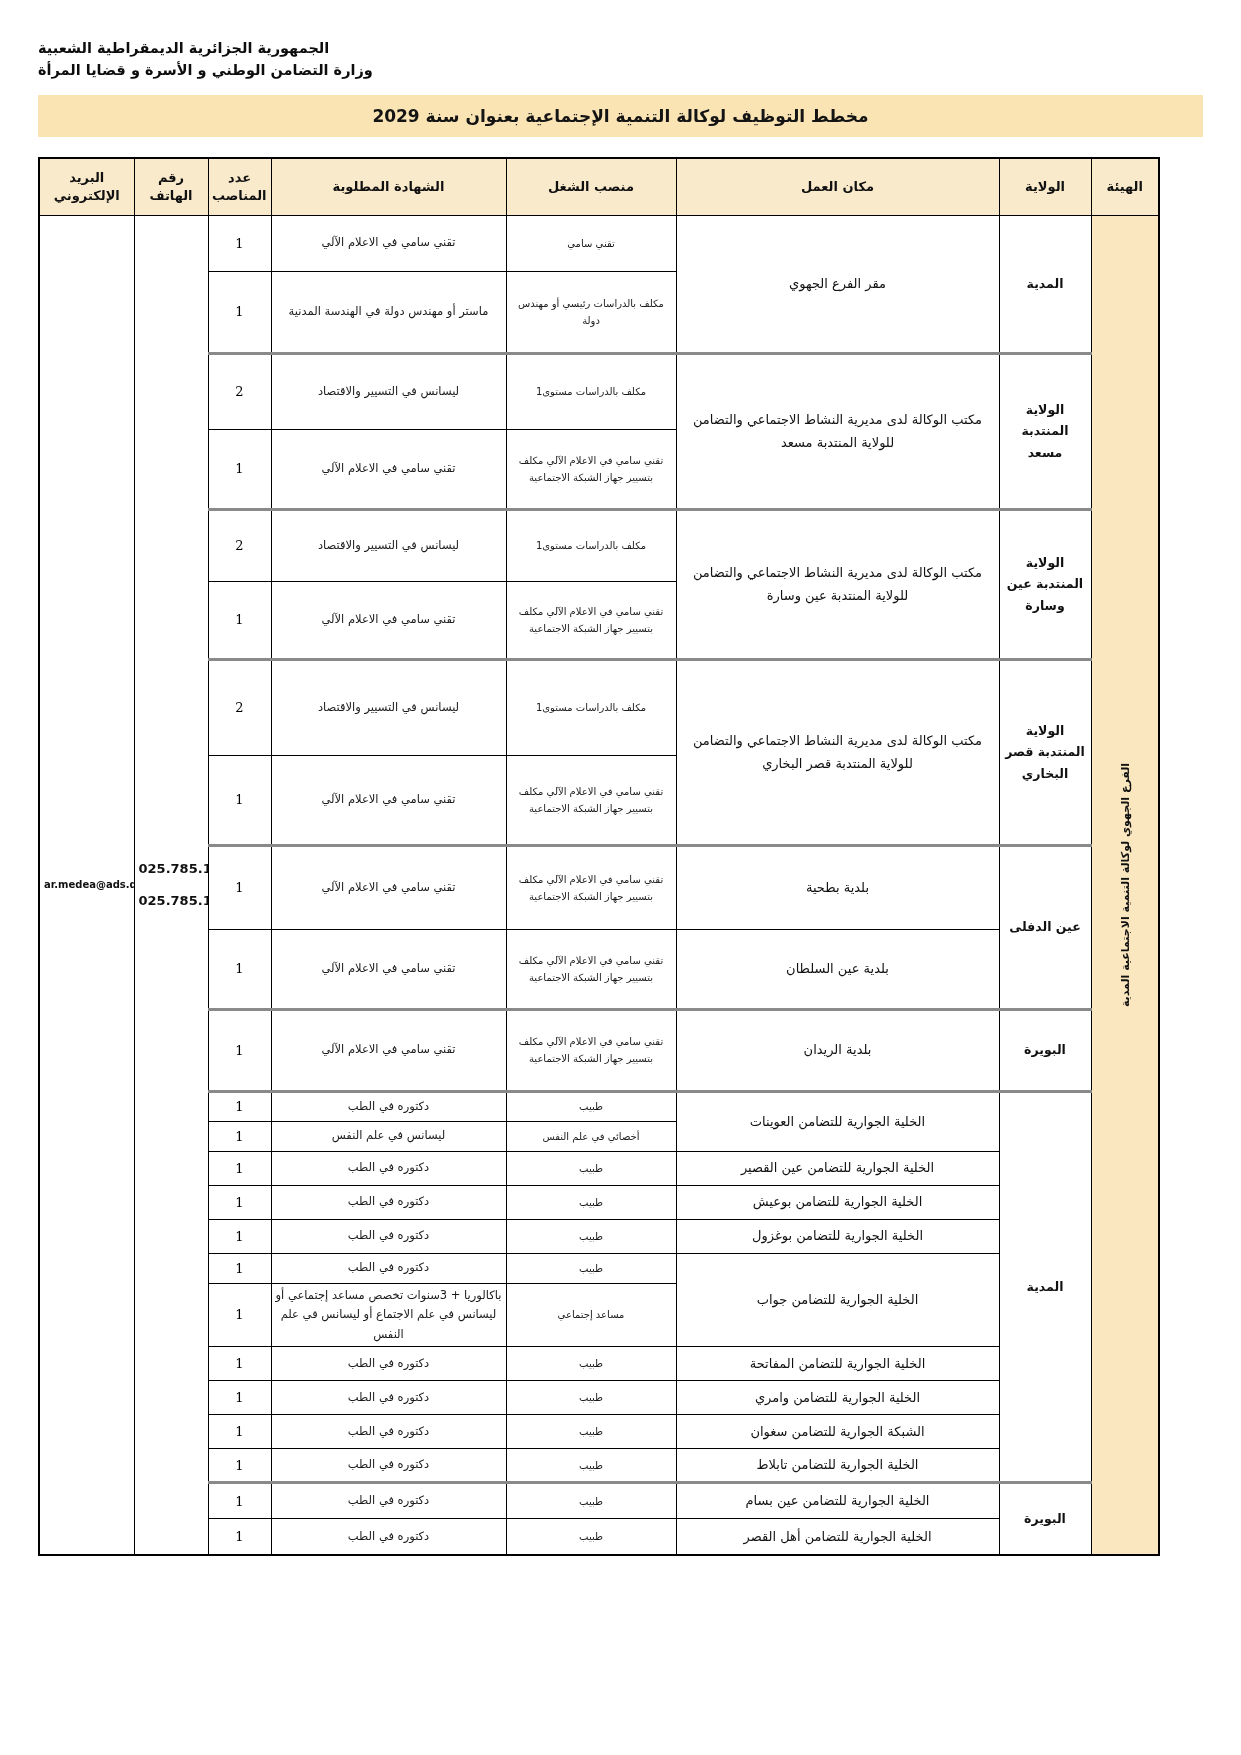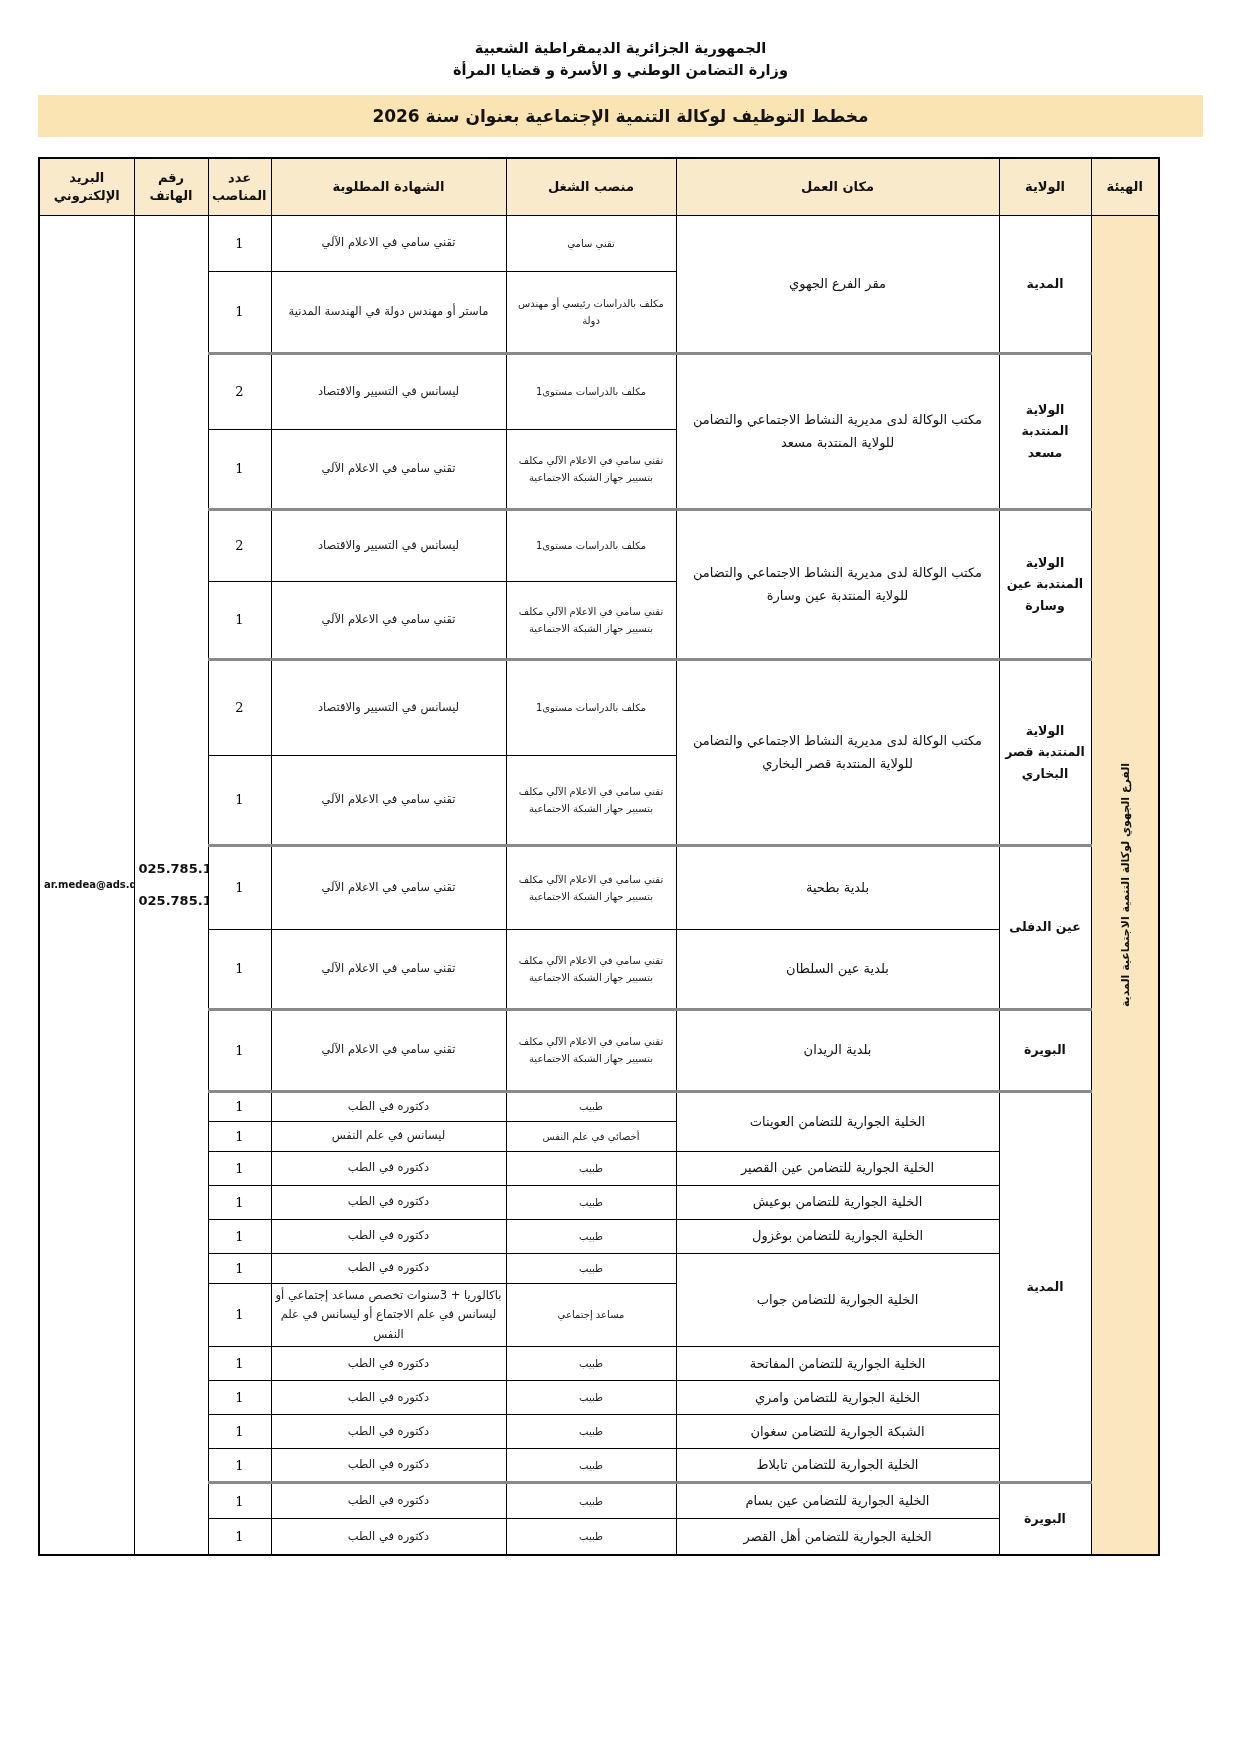--- a/index.html
+++ b/index.html
@@ -4,21 +4,21 @@
 <style>
   html,body{margin:0;padding:0;background:#ffffff;}
   body{
     width:1241px;height:1755px;
     font-family:"DejaVu Sans",sans-serif;
     direction:rtl;
     color:#111;
     position:relative;
   }
   .page{padding:38px 38px 0 38px;}
-  .gov-header{text-align:center;font-weight:bold;font-size:14.5px;line-height:1.5;color:#0d0d0d;}
+  .gov-header{text-align:left;font-weight:bold;font-size:14.5px;line-height:1.5;color:#0d0d0d;}
   .banner{
     margin-top:13px;
     width:1165px;
     background:#FAE4B4;
     text-align:center;
     font-weight:bold;
     font-size:17px;
     padding:11px 0;
     box-sizing:border-box;
     color:#141414;
@@ -72,21 +72,21 @@
 <body>
 
 <div class="page">
 
   <div class="gov-header">
     <div>الجمهورية الجزائرية الديمقراطية الشعبية</div>
     <div>وزارة التضامن الوطني و الأسرة و قضايا المرأة</div>
   </div>
 
   <div class="banner">
-    <span>مخطط التوظيف لوكالة التنمية الإجتماعية بعنوان سنة 2026</span>
+    <span>مخطط التوظيف لوكالة التنمية الإجتماعية بعنوان سنة 2029</span>
   </div>
 
   <table class="jobs-table">
     <colgroup>
       <col style="width:68px">
         <col style="width:92px">
         <col style="width:323px">
         <col style="width:170px">
       <col style="width:235px">
         <col style="width:63px">

